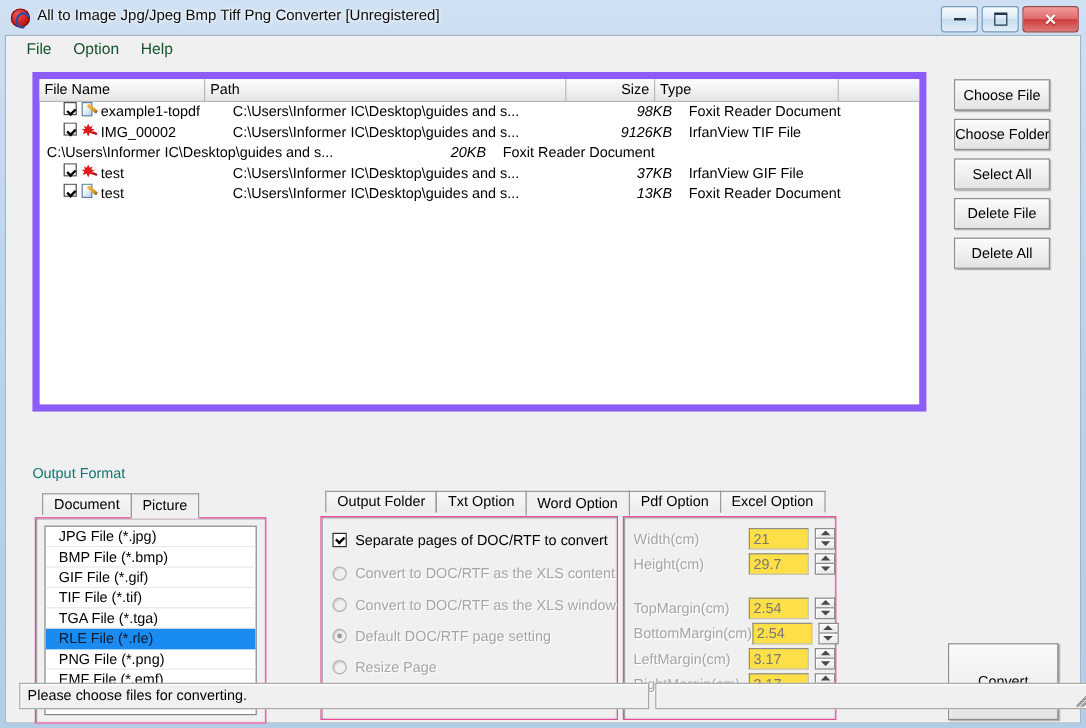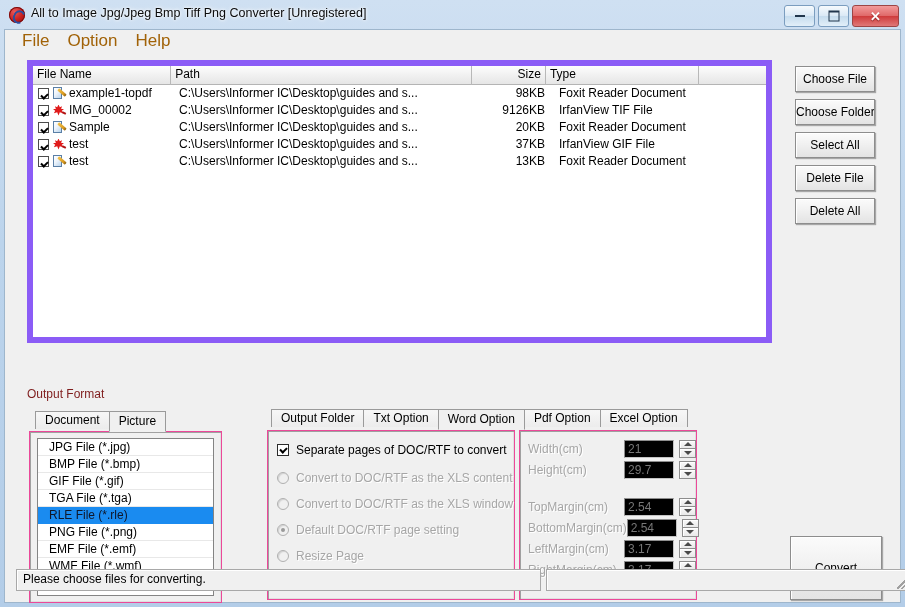--- a/index.html
+++ b/index.html
@@ -56,21 +56,21 @@
     position:absolute;left:4px;top:29px;width:897px;height:574px;
     background:#f0f0f0;
     border:1px solid #9eb6cc;
     box-sizing:border-box;
   }
   
   .menubar{
     position:absolute;left:0;top:0;width:895px;height:21px;
     background:#f0f0f0;display:flex;align-items:center;padding-left:8px;box-sizing:border-box;
   }
-  .menuitem{padding:2px 9px;font-size:17px;color:#a16207;cursor:default;}
+  .menuitem{padding:2px 9px;font-size:13px;color:#14532d;cursor:default;}
 
   
   .listwrap{
     position:absolute;left:22px;top:30px;width:745px;height:283px;
     background:#ffffff;
     border:6px solid #8b5cf6;
     box-sizing:border-box;
   }
   .lheader{display:flex;height:19px;box-sizing:border-box;
     background:linear-gradient(180deg,#fdfdfd 0%,#f1f1f1 50%,#e6e6e6 100%);
@@ -80,23 +80,23 @@
     border-right:1px solid #b8b8b8;padding:0 4px;overflow:hidden;white-space:nowrap;
   }
   .lh.c0{width:140px;}
   .lh.c1{width:305px;}
   .lh.c2{width:75px;text-align:right;}
   .lh.c3{width:155px;}
   .lh.c4{width:68px;border-right:none;}
   .lrow{display:flex;height:17px;align-items:center;}
   .lc{box-sizing:border-box;height:17px;line-height:17px;font-size:12px;color:#000;
       padding:0 4px;overflow:hidden;white-space:nowrap;}
-  .lc.c0{width:140px;display:flex;align-items:center;gap:3px;padding-left:5px;}
+  .lc.c0{width:140px;display:flex;gap:3px;padding-left:5px;margin-left:15px;}
   .lc.c1{width:305px;padding-left:6px;}
-  .lc.c2{width:75px;text-align:right;padding-right:8px;}
+  .lc.c2{width:75px;text-align:right;padding-right:8px;font-style:italic;}
   .lc.c3{width:155px;padding-left:6px;}
   .cb{
     width:11px;height:11px;border:1px solid #4c4c4c;background:#fff;
     position:relative;flex:0 0 auto;box-sizing:border-box;
   }
   .cb:after{
     content:"";position:absolute;left:2px;top:4px;width:4px;height:2px;
     border-left:2px solid #000;border-bottom:2px solid #000;
     transform:rotate(-45deg);width:5px;height:3px;
   }
@@ -132,21 +132,21 @@
     box-shadow:inset 1px 1px 0 #ffffff, 1px 1px 1px rgba(0,0,0,.30);
     box-sizing:border-box;cursor:default;text-align:center;line-height:24px;
     white-space:nowrap;overflow:hidden;
   }
   .btn.convert{
     position:absolute;left:785px;top:506px;width:92px;height:64px;line-height:62px;
   }
 
   
   .gbox-title{
-    position:absolute;font-size:12px;color:#7f1d1d;background:transparent;
+    position:absolute;font-size:12px;color:#0f766e;background:transparent;
   }
   
   .fmt-label{left:22px;top:357px;}
   .tabstrip{position:absolute;display:flex;align-items:flex-start;height:21px;}
   .tab{
     height:18px;line-height:17px;padding:0 9px;font-size:12px;color:#000;
     background:linear-gradient(180deg,#f7f7f7 0%,#ececec 100%);
     border:1px solid #9a9a9a;border-bottom:none;
     margin-right:-1px;box-sizing:border-box;cursor:default;white-space:nowrap;
   }
@@ -200,21 +200,21 @@
 
   
   .mar-panel{left:514px;top:400px;width:178px;height:170px;}
   .marrow{display:flex;align-items:center;height:21px;padding-left:8px;}
   .marlabel{
     width:107px;font-size:12px;color:#a6a6a6;white-space:nowrap;
     text-shadow:1px 1px 0 #ffffff;
   }
   .spinbox{display:flex;align-items:stretch;}
   .spininput{
-    width:50px;height:18px;line-height:17px;background:#000000;
+    width:50px;height:18px;line-height:17px;background:#fde047;
     border:1px solid #8d8d8d;border-right-color:#c4c4c4;border-bottom-color:#c4c4c4;
     font-size:12px;color:#777777;padding-left:3px;box-sizing:border-box;
     white-space:nowrap;overflow:hidden;
   }
   .spinbtns{
     width:17px;height:18px;margin-left:5px;display:flex;flex-direction:column;
     box-sizing:border-box;
   }
   .spinb{
     flex:1;background:linear-gradient(180deg,#fafafa 0%,#e9e9e9 100%);
@@ -308,25 +308,20 @@
           <span class="cb"></span>
           <span class="ficon leaf"></span>
           <span>IMG_00002</span>
         </div>
         <div class="lc c1">C:\Users\Informer IC\Desktop\guides and s...</div>
         <div class="lc c2">9126KB</div>
         <div class="lc c3">IrfanView TIF File</div>
       </div>
 
       <div class="lrow">
-        <div class="lc c0">
-          <span class="cb"></span>
-          <span class="ficon doc"></span>
-          <span>Sample</span>
-        </div>
         <div class="lc c1">C:\Users\Informer IC\Desktop\guides and s...</div>
         <div class="lc c2">20KB</div>
         <div class="lc c3">Foxit Reader Document</div>
       </div>
 
       <div class="lrow">
         <div class="lc c0">
           <span class="cb"></span>
           <span class="ficon leaf"></span>
           <span>test</span>
@@ -359,20 +354,21 @@
     <div class="gbox-title fmt-label">Output Format</div>
     <div class="tabstrip fmt-tabs">
       <div class="tab">Document</div>
       <div class="tab sel">Picture</div>
     </div>
     <div class="panel fmt-panel">
       <div class="fmt-list">
         <div class="fmt-item">JPG File  (*.jpg)</div>
         <div class="fmt-item">BMP File  (*.bmp)</div>
         <div class="fmt-item">GIF File  (*.gif)</div>
+        <div class="fmt-item">TIF File  (*.tif)</div>
         <div class="fmt-item">TGA File  (*.tga)</div>
         <div class="fmt-item sel">RLE File  (*.rle)</div>
         <div class="fmt-item">PNG File  (*.png)</div>
         <div class="fmt-item">EMF File  (*.emf)</div>
         <div class="fmt-item">WMF File  (*.wmf)</div>
       </div>
     </div>
 
     <div class="tabstrip opt-tabs">
       <div class="tab">Output Folder</div>

